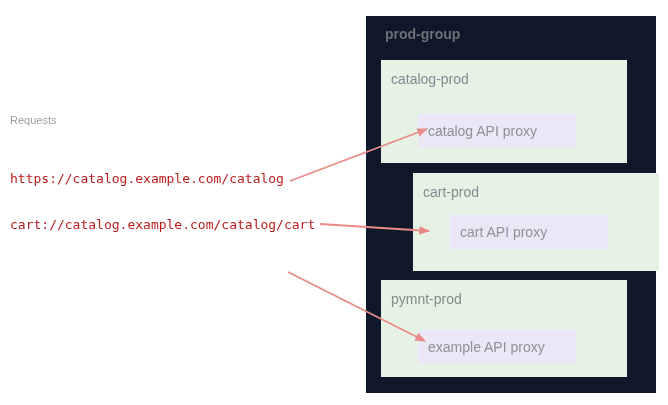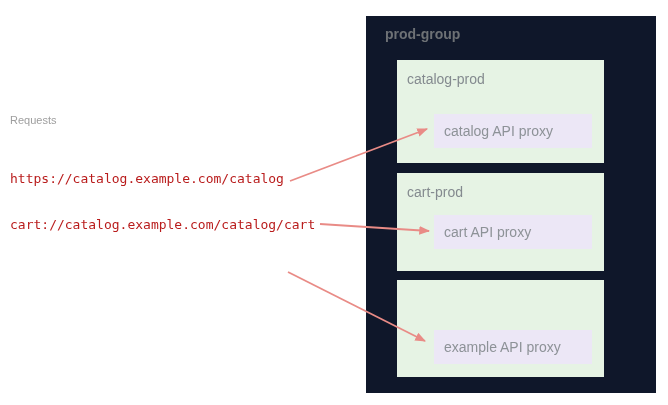--- a/index.html
+++ b/index.html
@@ -48,26 +48,27 @@
   .group-title {
     position: absolute;
     left: 19px;
     top: 10px;
     font-size: 14px;
     font-weight: bold;
     color: #6d7175;
   }
   .env-box {
     position: absolute;
-    left: 31px;
+    left: 15px;
     width: 207px;
     background: #e6f3e4;
+    padding-left: 39px;
   }
   .env-box.e1 { top: 44px;  height: 103px; }
-  .env-box.e2 { top: 157px; height: 98px; }
+  .env-box.e2 { top: 157px; height: 98px; margin-left: 32px; }
   .env-box.e3 { top: 264px; height: 97px; }
   .env-label {
     position: absolute;
     left: 10px;
     top: 11px;
     font-size: 14px;
     color: #848a8f;
   }
   .proxy-box {
     position: absolute;
@@ -119,20 +120,21 @@
     </div>
 
     <div class="env-box e2">
       <div class="env-label">cart-prod</div>
       <div class="proxy-box">
         <span class="proxy-label">cart API proxy</span>
       </div>
     </div>
 
     <div class="env-box e3">
+      <div class="env-label">pymnt-prod</div>
       <div class="proxy-box">
         <span class="proxy-label">example API proxy</span>
       </div>
     </div>
   </div>
 
   <svg class="arrows-svg" viewBox="0 0 668 405" xmlns="http://www.w3.org/2000/svg">
     <defs>
       <marker id="ah" viewBox="0 0 10 8" refX="9" refY="4" markerWidth="6" markerHeight="5" orient="auto-start-reverse">
         <path d="M0,0 L10,4 L0,8 z" fill="#e98b86"></path>

